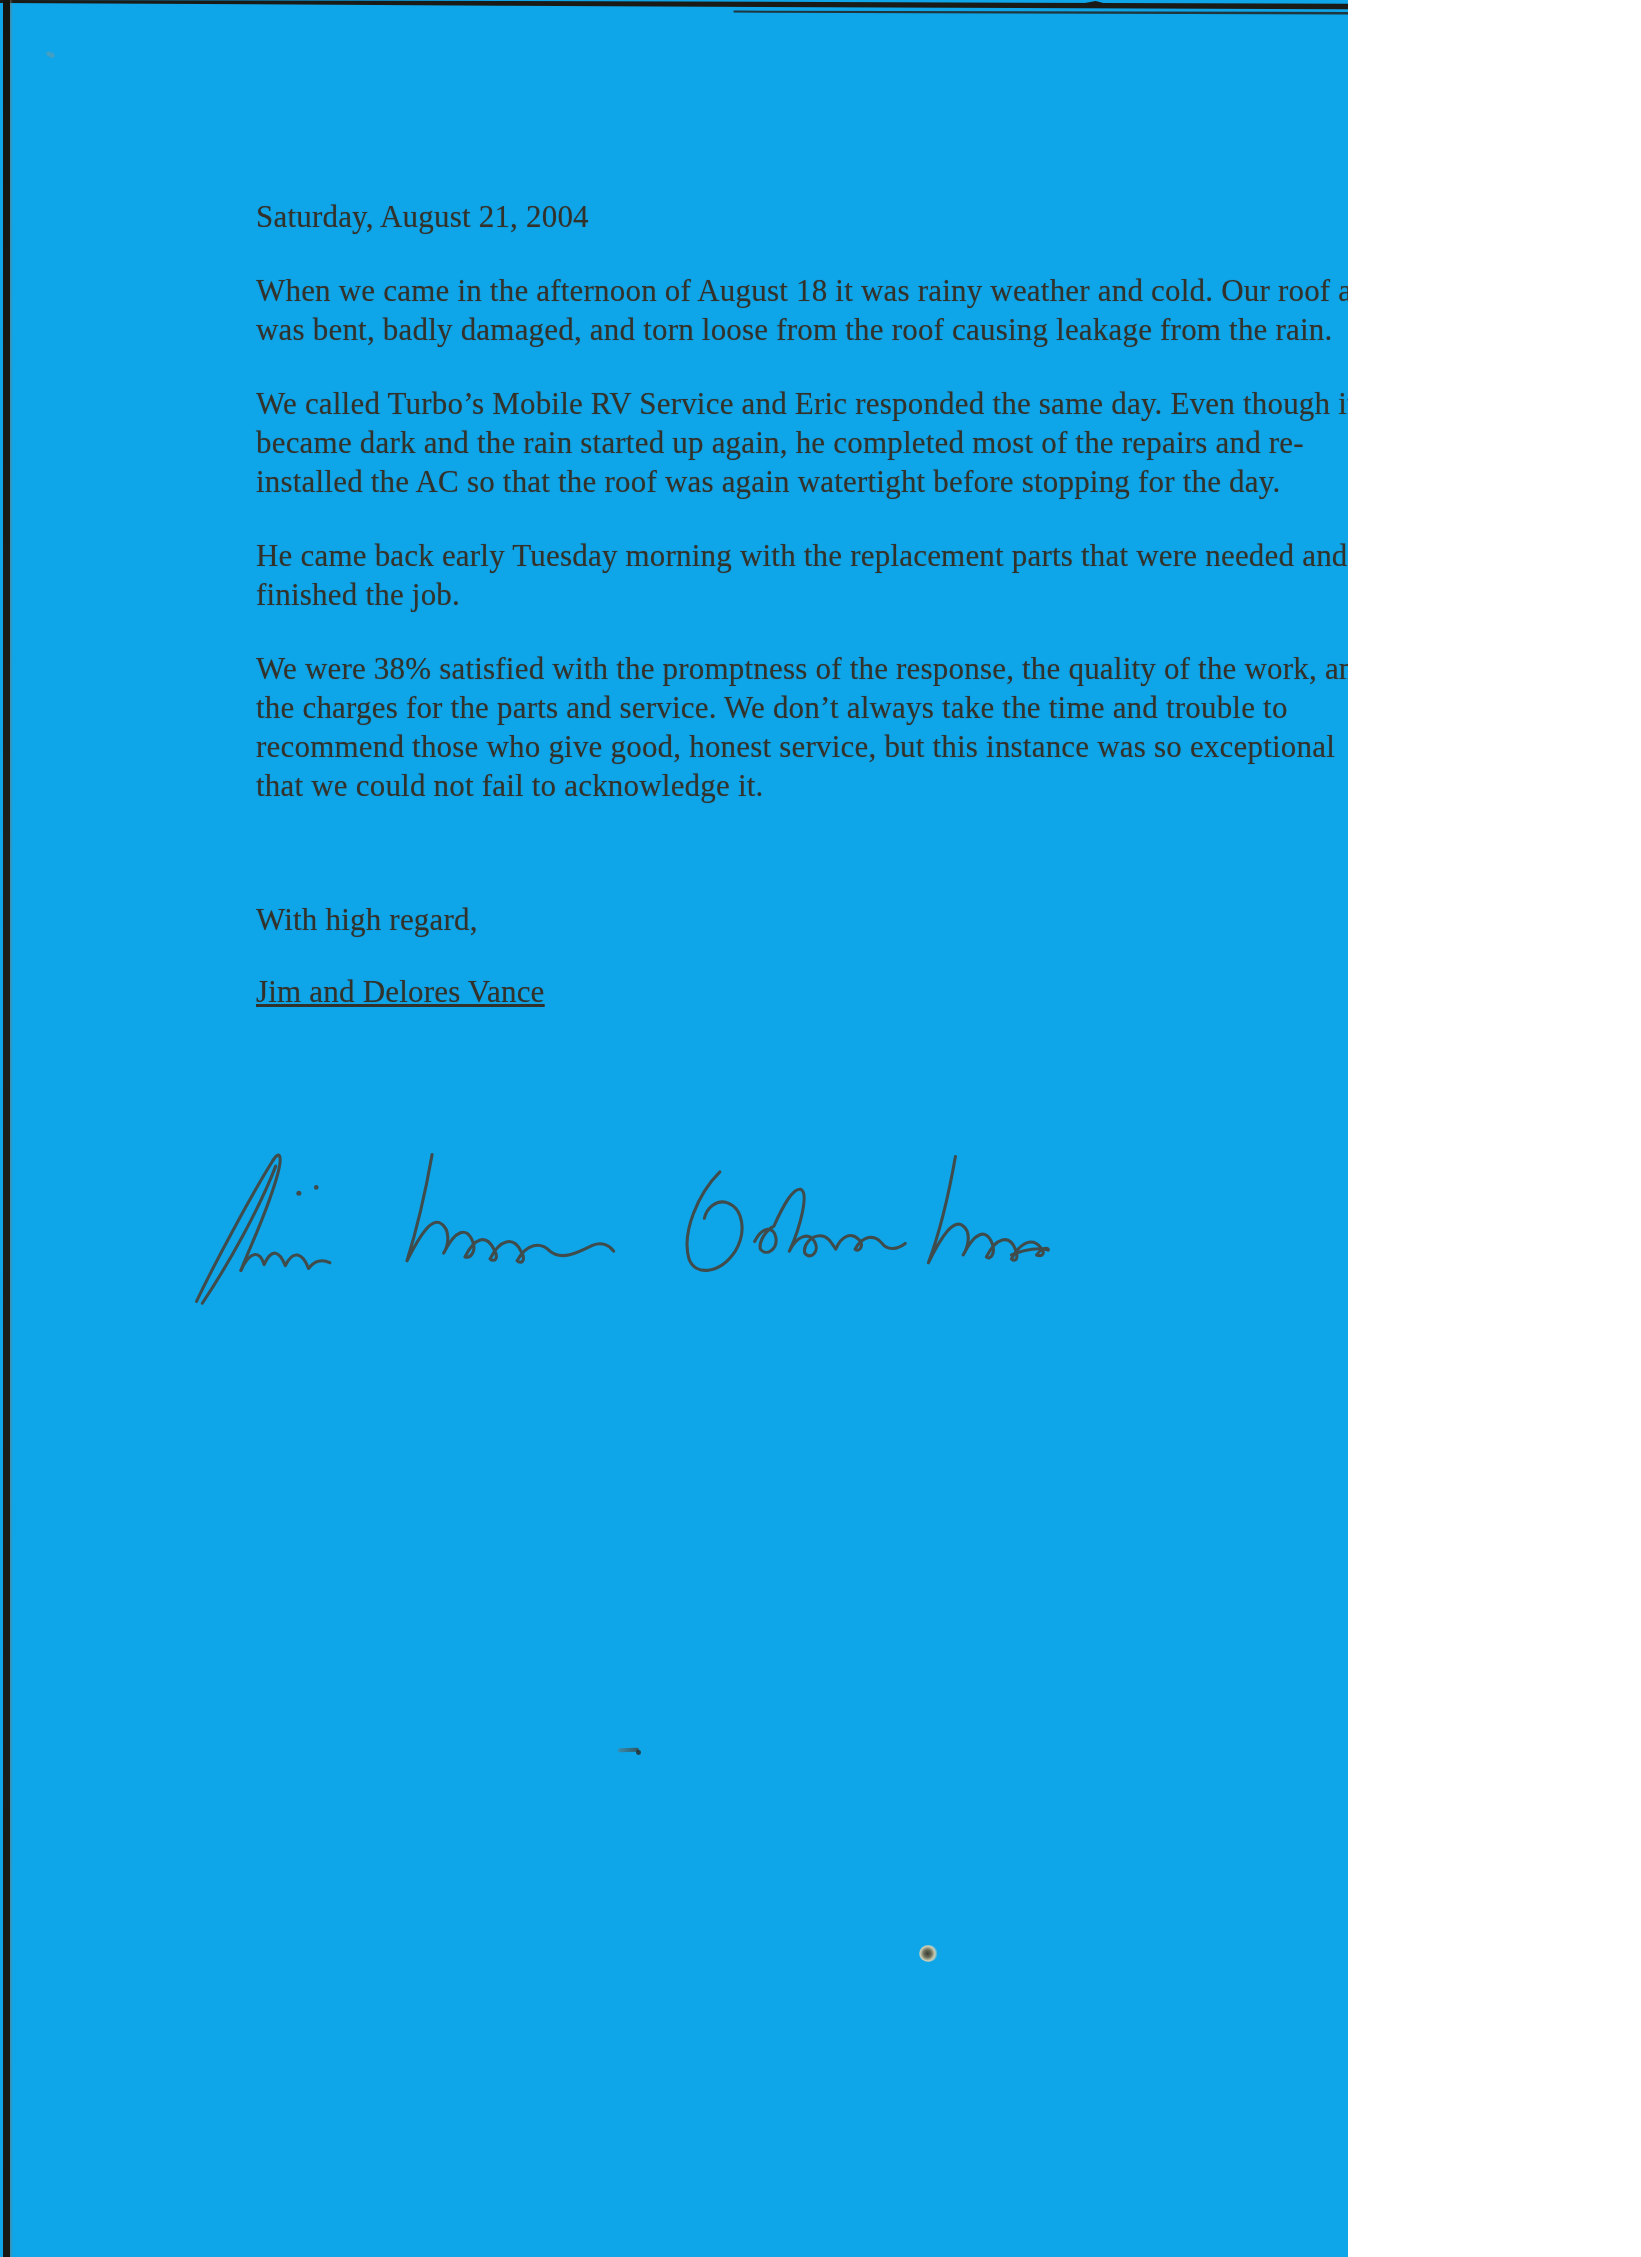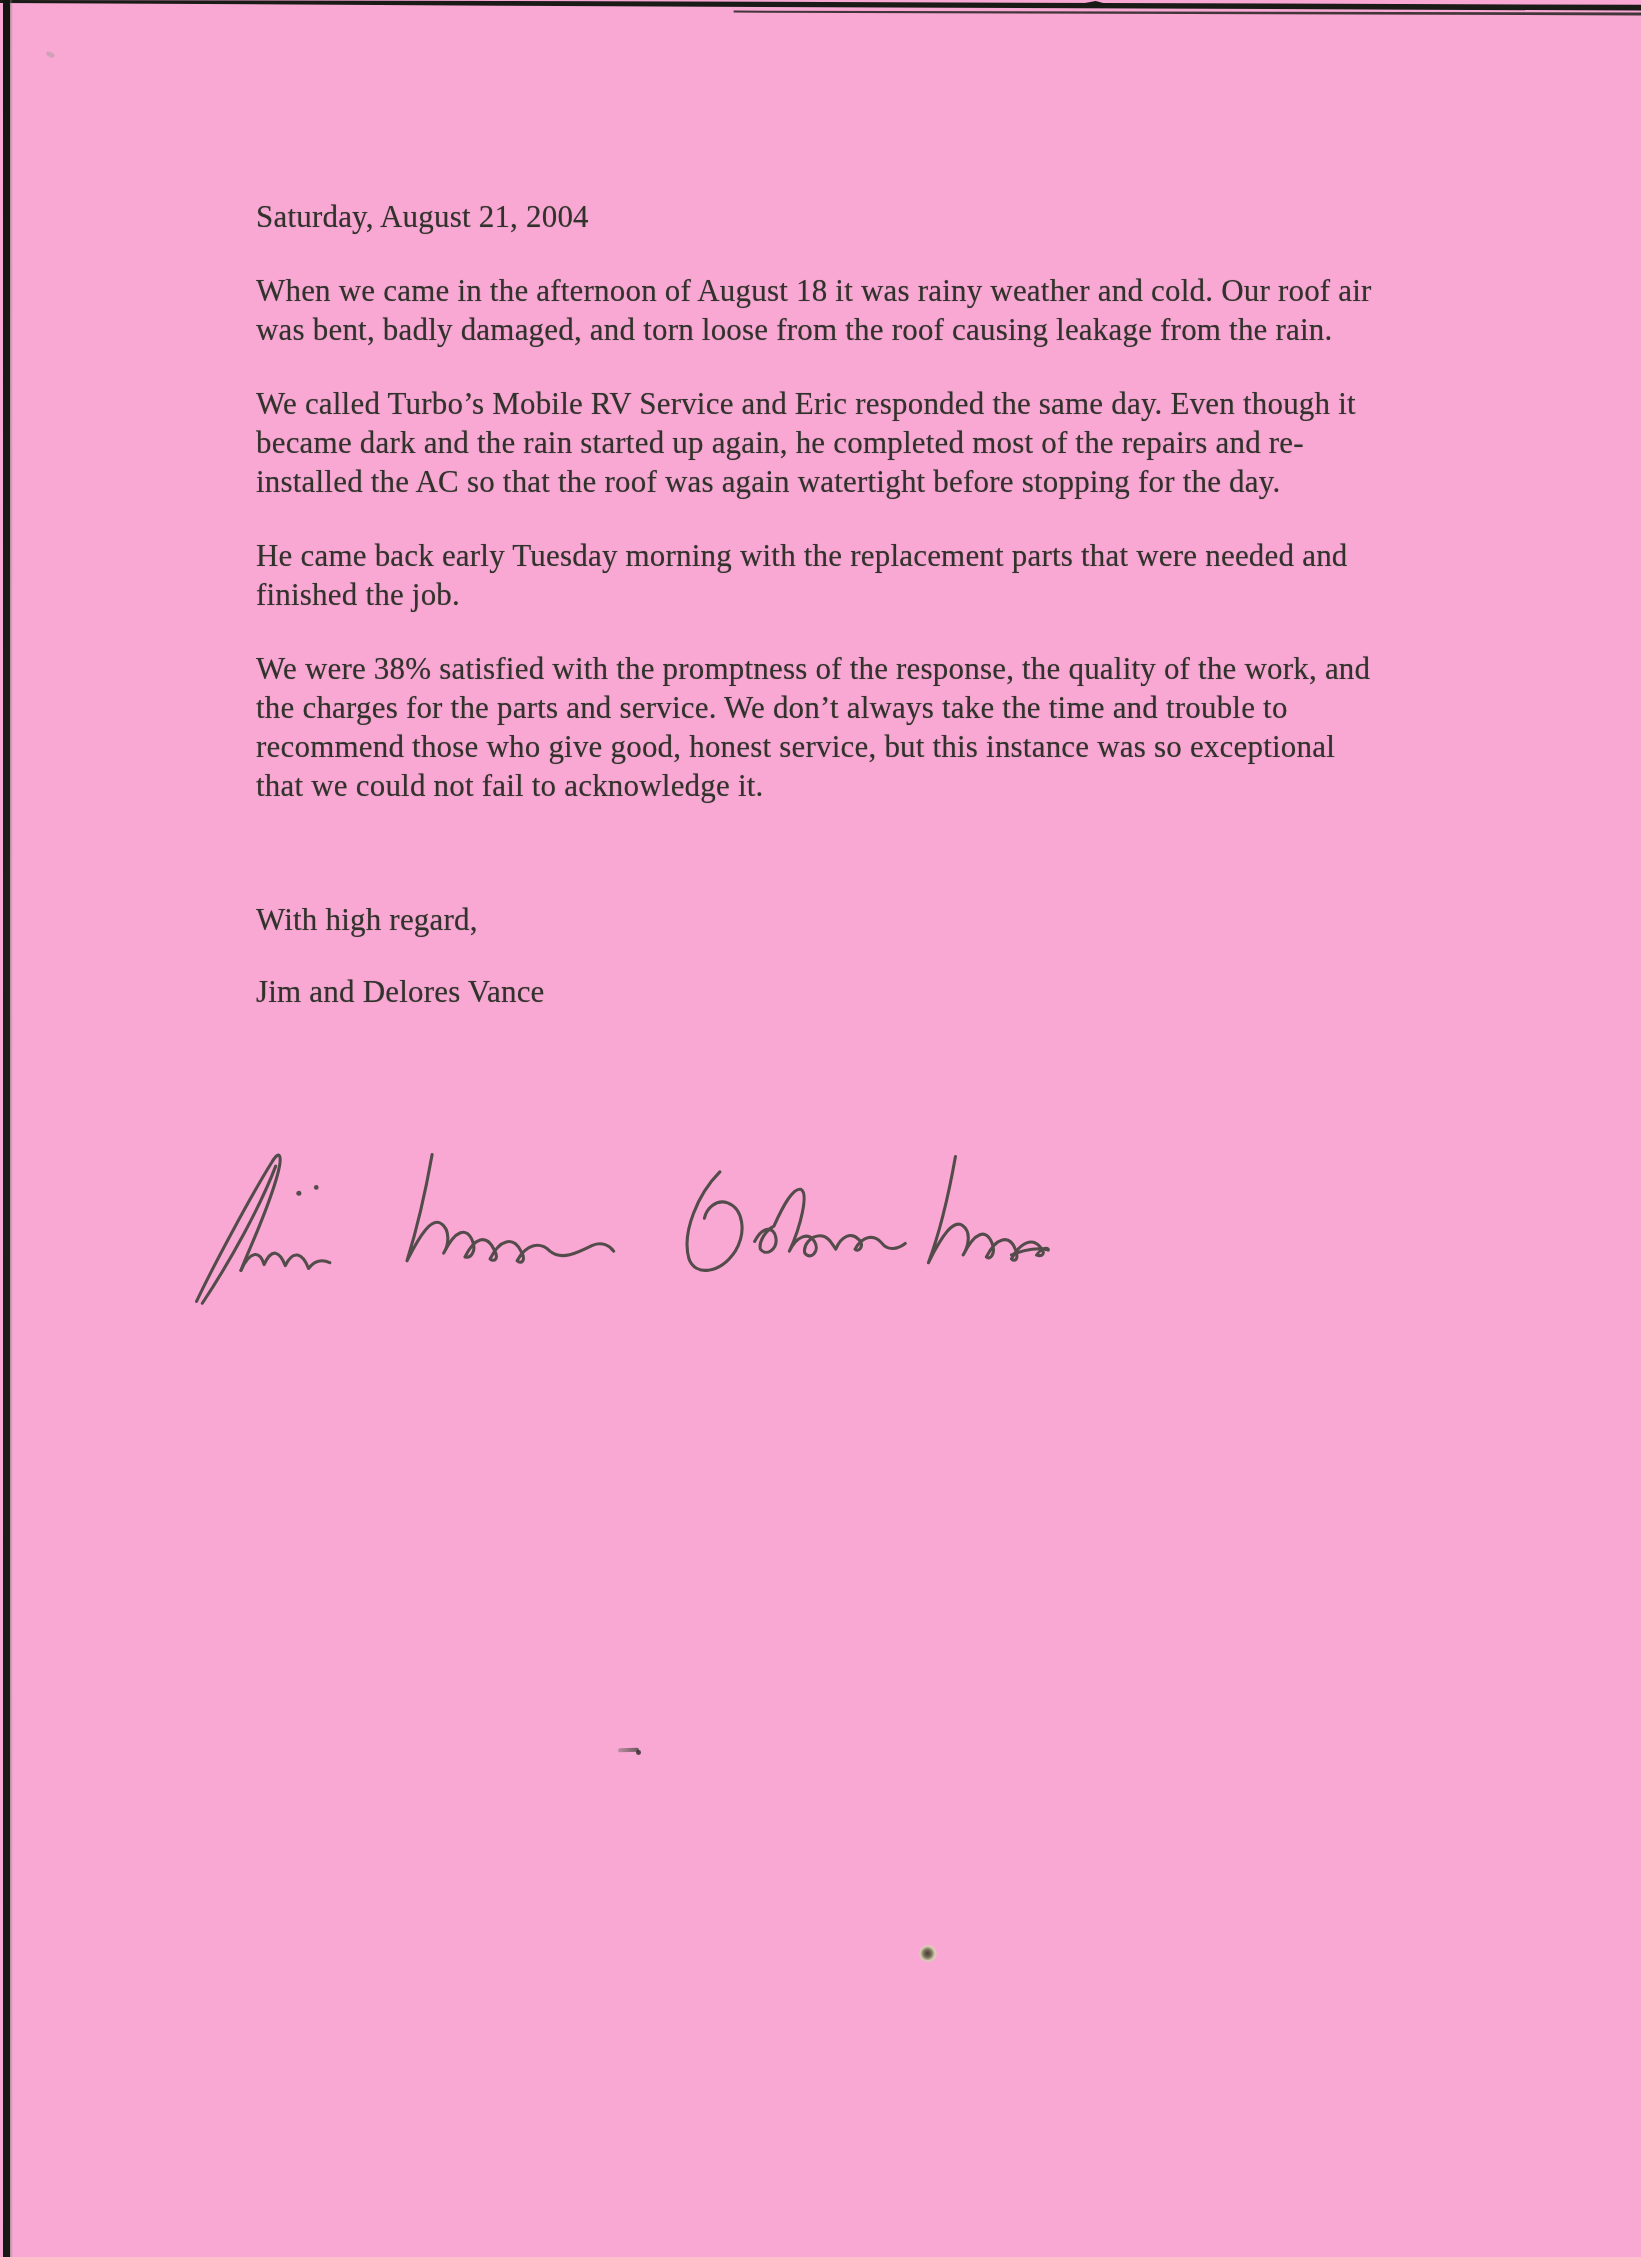--- a/index.html
+++ b/index.html
@@ -2,23 +2,23 @@
 <html><head>
 <meta charset="utf-8">
 <style>
   html, body {
     margin: 0;
     padding: 0;
     background: #ffffff;
   }
   .page {
     position: relative;
-    width: 1641px;
+    width: 1348px;
     height: 2257px;
-    background: #f9a8d4;
+    background: #0ea5e9;
     overflow: hidden;
     font-family: "Liberation Serif", "DejaVu Serif", serif;
   }
   
   .edge-left {
     position: absolute;
     left: 2.9px;
     top: 0;
     width: 6.8px;
     height: 2257px;
@@ -47,21 +47,21 @@
     width: 1294px;
     color: #32322c;
     font-size: 31px;
     line-height: 39px;
     letter-spacing: 0.2px;
     text-shadow: 0 0 1px rgba(70, 70, 62, 0.55);
   }
   .line-block { margin: 0 0 35px 0; white-space: pre-line; }
   .para { margin: 0 0 35px 0; white-space: pre-line; }
   .closing-block { margin-top: 95px; }
-  .name-block { margin-top: -1.9px; margin-bottom: 0; }
+  .name-block { margin-top: -1.9px; margin-bottom: 0; text-decoration: underline; }
   
   .signature-svg {
     position: absolute;
     left: 183px;
     top: 1137px;
     width: 869px;
     height: 179px;
   }
   
   .speck-blob {

